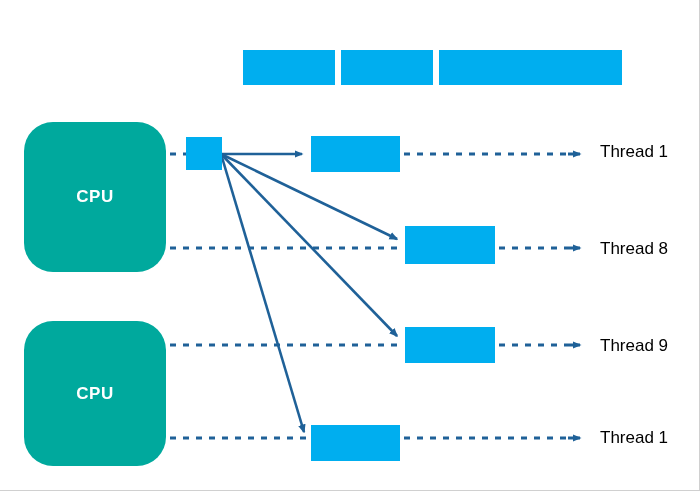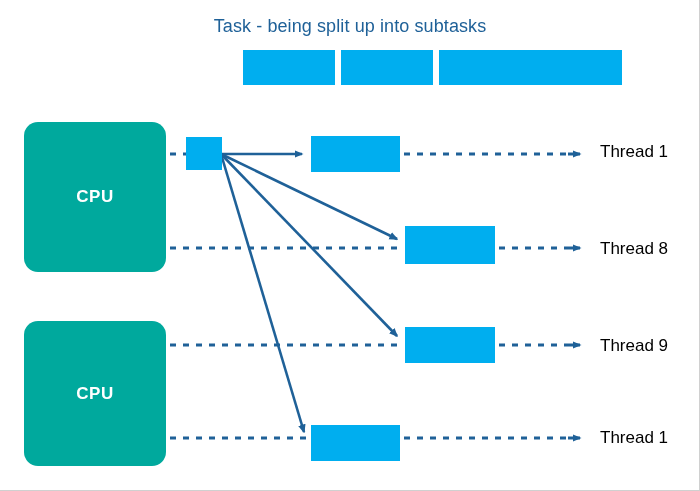--- a/index.html
+++ b/index.html
@@ -42,21 +42,21 @@
     position: absolute;
     top: 50px;
     height: 35px;
     background: #00AEEF;
   }
   .cpu-block {
     position: absolute;
     left: 24px;
     width: 142px;
     background: #00A99D;
-    border-radius: 14px;
+    border-radius: 29px;
     display: flex;
     align-items: center;
     justify-content: center;
   }
   .cpu-label {
     color: #ffffff;
     font-size: 17px;
     font-weight: bold;
     letter-spacing: 0.6px;
   }
@@ -70,21 +70,20 @@
     color: #000000;
     white-space: nowrap;
     text-align: center;
   }
 </style>
 </head>
 <body>
 
 <div id="canvas">
 
-  <div class="task-title">Task - being split up into subtasks</div>
 
   <div class="subtask" style="left:243px; width:92px;"></div>
   <div class="subtask" style="left:341px; width:92px;"></div>
   <div class="subtask" style="left:439px; width:92px;"></div>
   <div class="subtask" style="left:530px; width:92px;"></div>
 
   <div class="cpu-block" style="top:122px; height:150px;">
     <span class="cpu-label">CPU</span>
   </div>
   <div class="cpu-block" style="top:321px; height:145px;">

